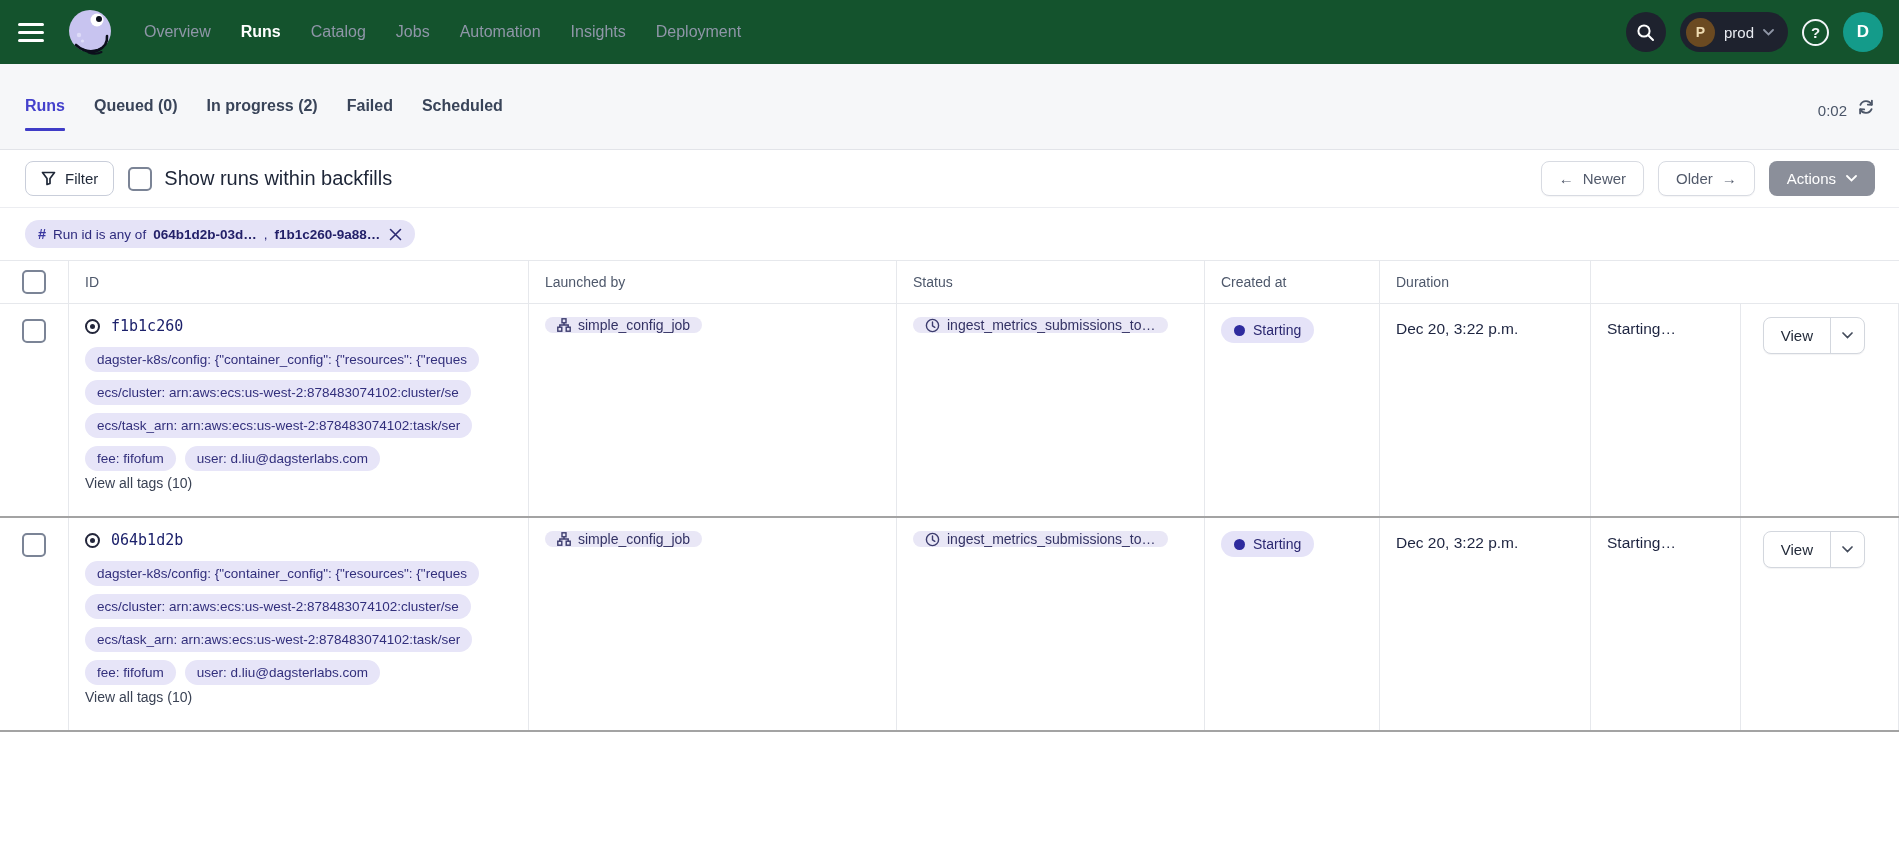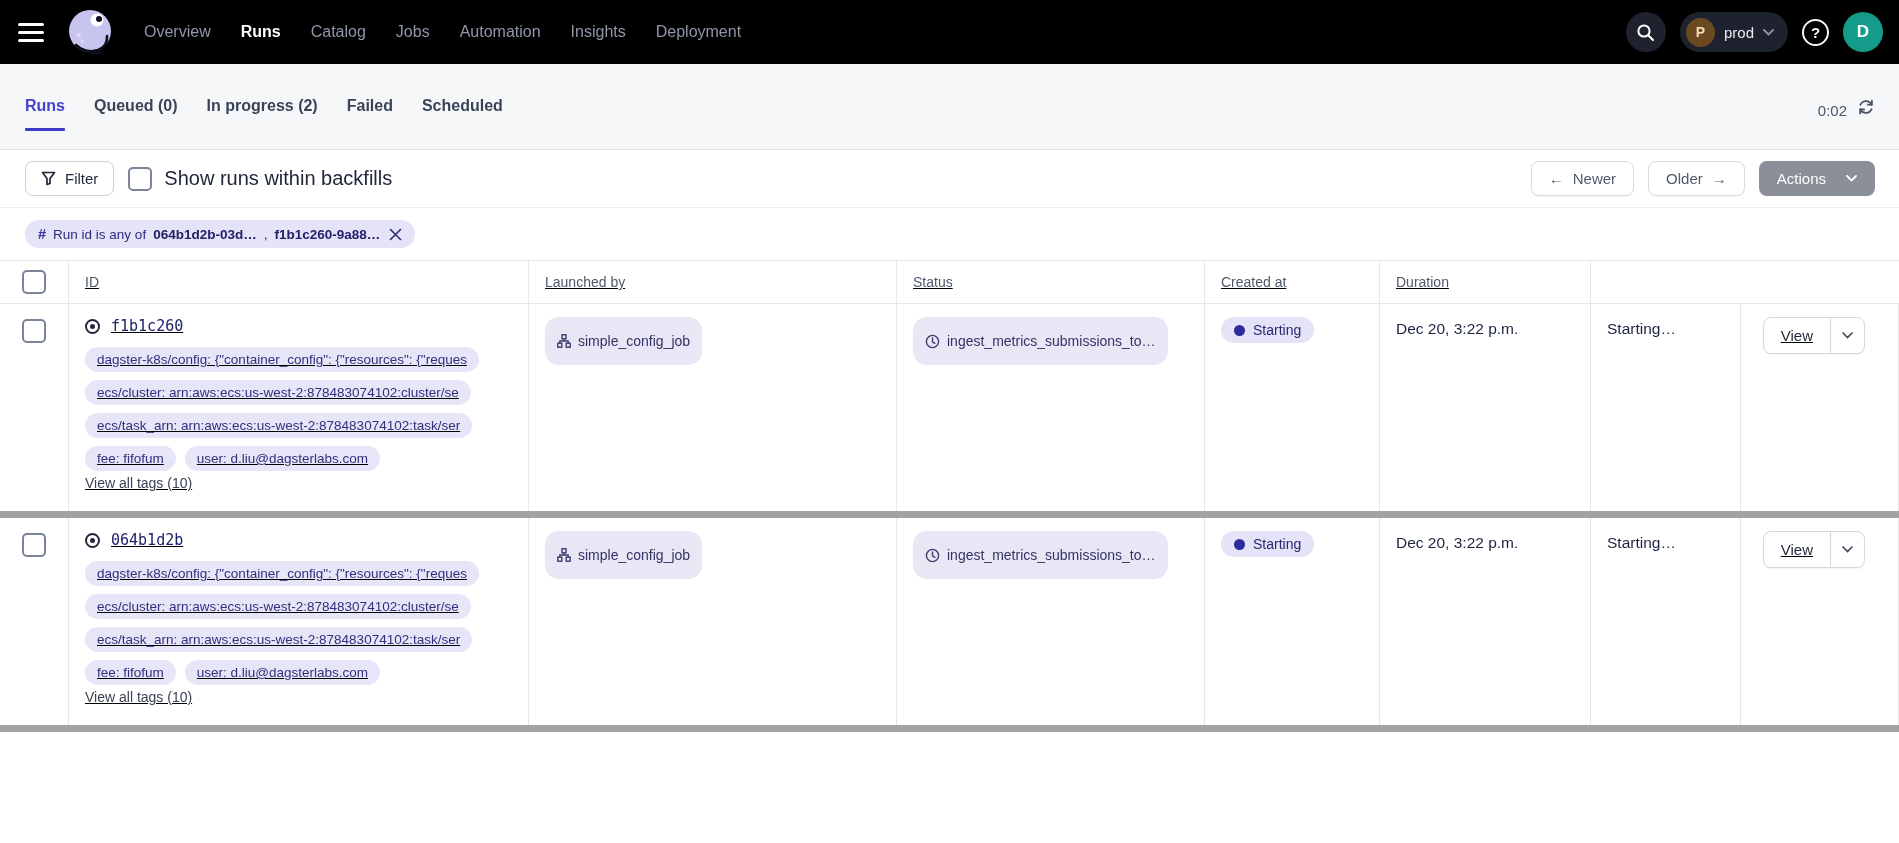--- a/index.html
+++ b/index.html
@@ -1,20 +1,20 @@
 <!DOCTYPE html>
 <html><head>
 <meta charset="utf-8">
 <style>
   * { box-sizing: border-box; margin: 0; padding: 0; }
   html, body { width: 1899px; height: 843px; overflow: hidden; background: #ffffff;
     font-family: "Liberation Sans", sans-serif; }
 
   
-  .topnav { height: 64px; background: #000000; display: flex; align-items: center; padding: 0 16px 0 18px; }
+  .topnav { height: 64px; background: #14532d; display: flex; align-items: center; padding: 0 16px 0 18px; }
   .hamburger { width: 26px; display: flex; flex-direction: column; gap: 5px; cursor: pointer; margin-right: 22px; }
   .hamburger span { display: block; height: 3px; background: #fff; border-radius: 2px; }
   .logo { width: 48px; height: 48px; margin-right: 30px; flex: 0 0 auto; }
   .navlinks { display: flex; gap: 30px; align-items: center; }
   .navlink { color: #8F96A8; font-size: 16px; font-weight: 500; cursor: pointer; }
   .navlink.active { color: #ffffff; font-weight: 700; }
   .topnav-right { margin-left: auto; display: flex; align-items: center; gap: 14px; }
   .icon-circle { width: 40px; height: 40px; border-radius: 50%; background: #1E222E; display: flex; align-items: center; justify-content: center; cursor: pointer; }
   .ws-pill { height: 40px; border-radius: 20px; background: #1E222E; display: flex; align-items: center; gap: 9px; padding: 0 14px 0 6px; cursor: pointer; }
   .ws-circle { width: 29px; height: 29px; border-radius: 50%; background: #6B4A21; color: #EFDCB2; font-size: 14px; font-weight: 700; display: flex; align-items: center; justify-content: center; }
@@ -33,48 +33,48 @@
   .refresh-btn { cursor: pointer; display: flex; }
 
   
   .toolbar { height: 58px; background: #fff; border-bottom: 1px solid #ECEDF1; display: flex; align-items: center; padding: 0 24px 0 25px; }
   .filter-btn { display: inline-flex; align-items: center; gap: 9px; border: 1px solid #C9CEDA; border-radius: 8px; background: #fff; padding: 8px 15px; font-size: 15px; font-weight: 500; color: #1F2838; cursor: pointer; }
   .cb { width: 24px; height: 24px; border: 2px solid #7B8496; border-radius: 5px; background: #fff; cursor: pointer; flex: 0 0 auto; }
   .backfills { display: flex; align-items: center; gap: 12px; margin-left: 14px; }
   .backfills-label { font-size: 20px; color: #1D2537; }
   .toolbar-right { margin-left: auto; display: flex; align-items: center; gap: 14px; }
   .pg-btn { display: inline-flex; align-items: center; gap: 9px; border: 1px solid #D8DBE2; border-radius: 8px; background: #fff; padding: 8px 17px; font-size: 15px; color: #525A6B; cursor: pointer; box-shadow: 0 1px 1px rgba(20,25,40,.04); }
-  .actions-btn { display: inline-flex; align-items: center; gap: 20px; border: none; border-radius: 8px; background: #8B8F9A; padding: 9px 18px; font-size: 15px; color: #fff; cursor: pointer; }
+  .actions-btn { display: inline-flex; align-items: center; gap: 10px; border: none; border-radius: 8px; background: #8B8F9A; padding: 9px 18px; font-size: 15px; color: #fff; cursor: pointer; }
 
   
   .chiprow { height: 52px; background: #fff; display: flex; align-items: center; padding: 0 25px; }
   .chip { display: inline-flex; align-items: center; gap: 7px; height: 28px; background: #E5E3F7; border-radius: 14px; padding: 0 13px; font-size: 13.5px; color: #2E2B7E; }
   .chip .hash { font-weight: 600; color: #3A37A0; font-size: 14.5px; }
   .chip b { font-weight: 700; color: #232069; }
   .chip-close { display: flex; cursor: pointer; margin-left: 2px; }
 
   
-  .grid { display: grid; grid-template-columns: 69px 460px 368px 308px 175px 211px 150px minmax(0,1fr); text-decoration: underline; }
+  .grid { display: grid; grid-template-columns: 69px 460px 368px 308px 175px 211px 150px minmax(0,1fr); }
   .thead { border-top: 1px solid #E6E8EC; border-bottom: 1px solid #E6E8EC; height: 44px; }
   .th { display: flex; align-items: center; padding-left: 16px; font-size: 14px; color: #4E586B; border-right: 1px solid #E6E8EC; }
   .th.cbcol { justify-content: center; padding-left: 0; }
   .td-last, .th-last { border-right: none; }
-  .trow { height: 214px; border-bottom: 7px solid #a3a3a3; }
+  .trow { height: 214px; border-bottom: 2px solid #a3a3a3; }
   .td { border-right: 1px solid #E6E8EC; padding: 13px 16px; overflow: hidden; }
   .td.cbcol { display: flex; justify-content: center; padding: 15px 0 0 0; align-items: flex-start; }
   .td.idcol { padding-right: 0; }
   .run-line { display: flex; align-items: center; gap: 11px; }
   .spinner-ic { width: 15px; height: 15px; border: 2px solid #23263B; border-radius: 50%; position: relative; flex: 0 0 auto; }
   .spinner-ic::after { content: ""; position: absolute; left: 50%; top: 50%; width: 5px; height: 5px; margin: -2.5px 0 0 -2.5px; background: #23263B; border-radius: 50%; }
   .run-id { font-family: "DejaVu Sans Mono", monospace; font-size: 15px; color: #1C216B; cursor: pointer; }
   .tagstack { margin-top: 12px; display: flex; flex-direction: column; gap: 8px; align-items: flex-start; max-width: 100%; }
   .tagline { max-width: 100%; overflow: hidden; display: flex; gap: 9px; }
   .tag { display: inline-block; white-space: nowrap; background: #E7E5F8; color: #322F7C; font-size: 13.5px; border-radius: 14px; padding: 5px 12px; flex: 0 0 auto; }
   .view-all { margin-top: 4px; font-size: 14px; color: #3A4254; cursor: pointer; }
-  .pill { display: inline-flex; align-items: center; gap: 7px; background: #E9E7F6; color: #333264; font-size: 14px; border-radius: 14px; padding: 16px 12px; max-width: 100%; cursor: pointer; }
+  .pill { display: inline-flex; align-items: center; gap: 7px; background: #E9E7F6; color: #333264; font-size: 14px; border-radius: 14px; padding: 0 12px; max-width: 100%; cursor: pointer; }
   .pill .plabel { white-space: nowrap; overflow: hidden; }
   .status-pill { display: inline-flex; align-items: center; gap: 8px; background: #E5E3F8; border-radius: 14px; padding: 5px 13px; font-size: 14px; color: #2A2770; font-weight: 500; }
   .status-dot { width: 11px; height: 11px; border-radius: 50%; background: #2E2B9E; }
   .plain-txt { font-size: 15.5px; color: #1D2440; padding-top: 3px; }
   .viewcell { display: flex; justify-content: flex-end; padding-right: 33px; }
   .view-btn { display: flex; align-items: stretch; border: 1px solid #D3D7DE; border-radius: 8px; background: #fff; overflow: hidden; height: 37px; box-shadow: 0 1px 1px rgba(20,25,40,.05); cursor: pointer; }
   .view-main { display: flex; align-items: center; padding: 0 17px; font-size: 15px; color: #232B3A; }
   .view-caret { display: flex; align-items: center; justify-content: center; width: 34px; border-left: 1px solid #D3D7DE; }
   svg { display: block; }
 </style>

